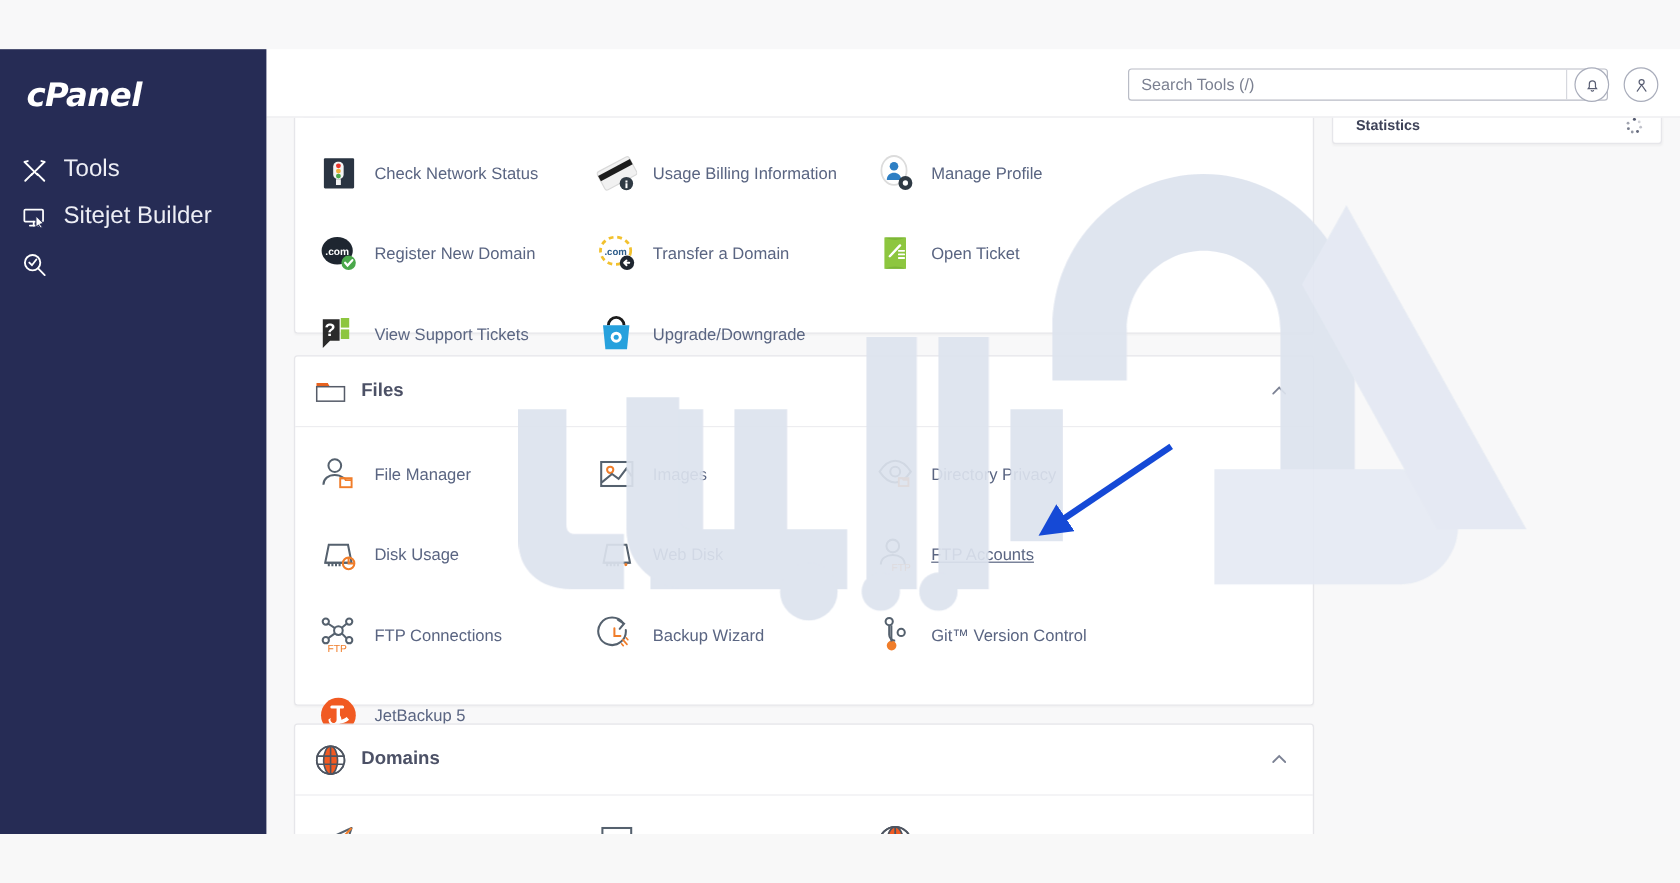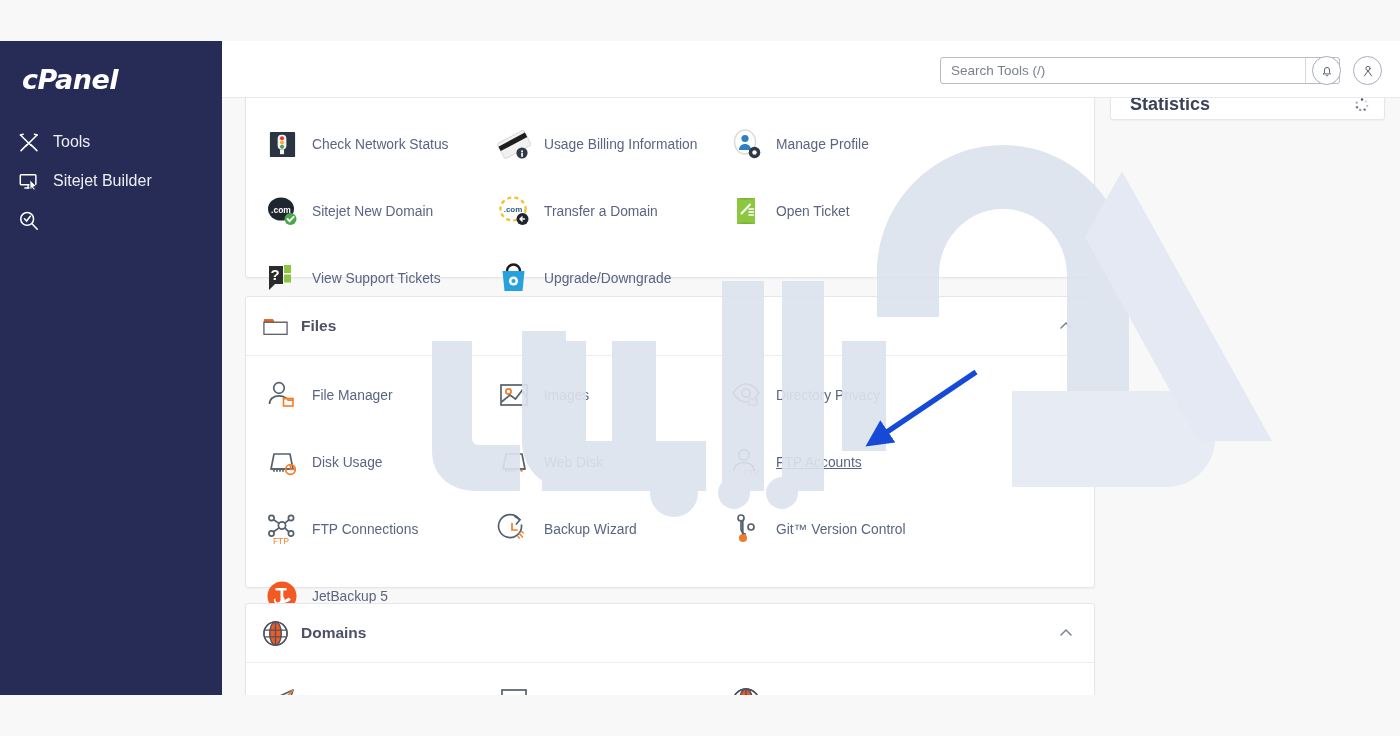--- a/index.html
+++ b/index.html
@@ -59,21 +59,21 @@
     cursor: pointer;
     color: #e8eaf2;
   }
   .nav-icon {
     width: 22px; height: 22px;
     flex: 0 0 22px;
     display: block;
     margin-top: 1px;
   }
   .nav-label {
-    font-size: 16px;
+    font-size: 20px;
     line-height: 21px;
     color: #edeef5;
     max-width: 150px;
   }
 
   
   .topbar {
     position: absolute;
     left: 222px; top: 41px;
     width: 1178px; height: 57px;
@@ -205,21 +205,21 @@
     border: 1px solid #e6e6ea;
     border-radius: 3px;
     height: 32px;
     display: flex;
     align-items: center;
     padding: 0 12px 0 19px;
     position: relative;
     box-shadow: 0 1px 2px rgba(0,0,0,0.04);
   }
   .stat-title {
-    font-size: 18px;
+    font-size: 12px;
     font-weight: bold;
     color: #3d4258;
   }
   .spinner { position: absolute; right: 14px; top: 8px; width: 16px; height: 16px; }
 
   
   .watermark {
     position: absolute;
     left: 222px; top: 41px;
     width: 1178px; height: 654px;
@@ -382,21 +382,21 @@
 
           <a class="tool">
             <span class="tool-ico">
               <svg width="34" height="34" viewBox="0 0 34 34">
                 <ellipse cx="16" cy="15" rx="13" ry="11.5" fill="#1e2630"></ellipse>
                 <text x="16" y="18.6" font-family="Liberation Sans, sans-serif" font-size="8.5" font-weight="bold" fill="#ffffff" text-anchor="middle">.com</text>
                 <circle cx="25.5" cy="25" r="6" fill="#4aa84a"></circle>
                 <path d="M22.6 25 l2 2.2 4-4.4" fill="none" stroke="#fff" stroke-width="1.9" stroke-linecap="round"></path>
               </svg>
             </span>
-            <span class="tool-label">Sitejet New Domain</span>
+            <span class="tool-label">Register New Domain</span>
           </a>
 
           <a class="tool">
             <span class="tool-ico">
               <svg width="34" height="34" viewBox="0 0 34 34">
                 <ellipse cx="16" cy="15" rx="12.6" ry="11.4" fill="none" stroke="#f2c12e" stroke-width="2.3" stroke-dasharray="4 3.2"></ellipse>
                 <text x="16" y="18.3" font-family="Liberation Sans, sans-serif" font-size="8" font-weight="bold" fill="#2e5d8a" text-anchor="middle">.com</text>
                 <circle cx="25.5" cy="25" r="6" fill="#1e2630"></circle>
                 <path d="M27.4 25 h-4 m1.7-2 l-2 2 2 2" fill="none" stroke="#fff" stroke-width="1.6" stroke-linecap="round" stroke-linejoin="round"></path>
               </svg>

